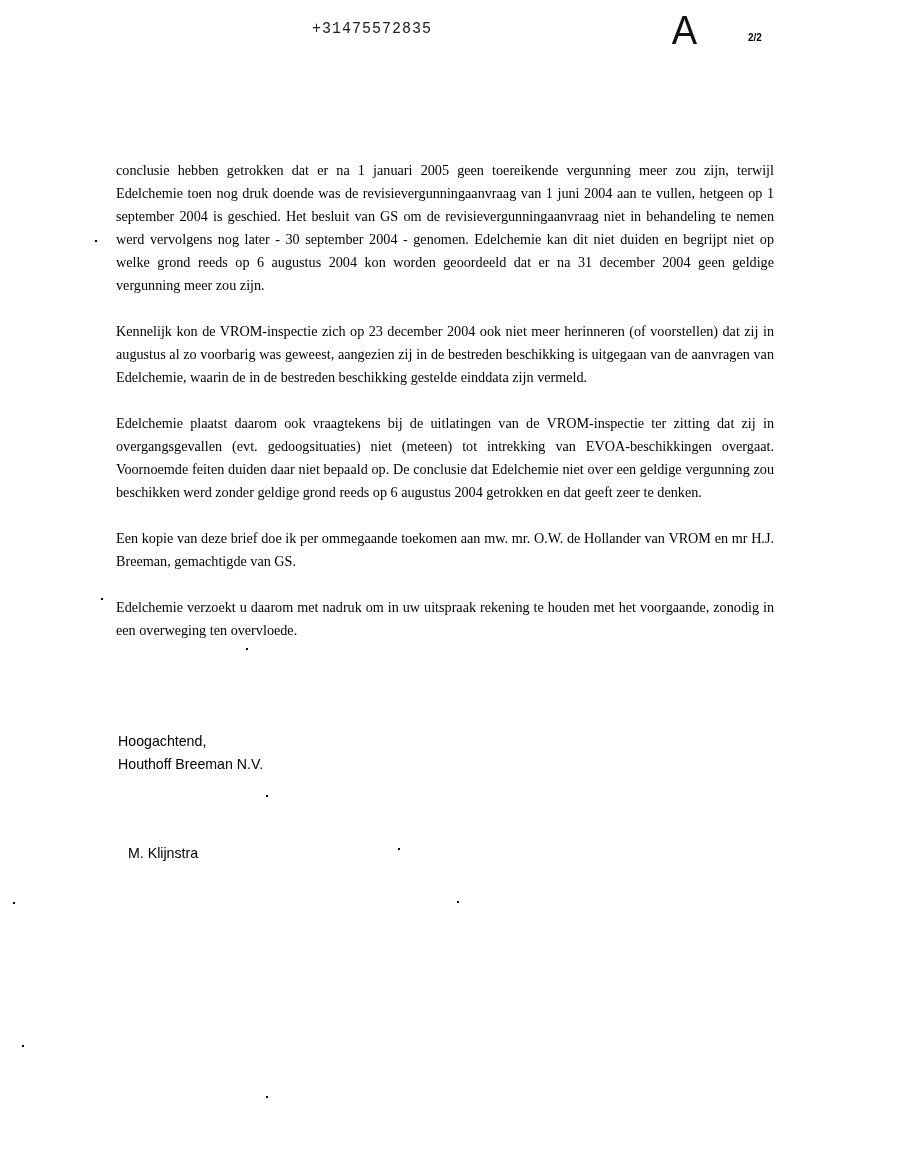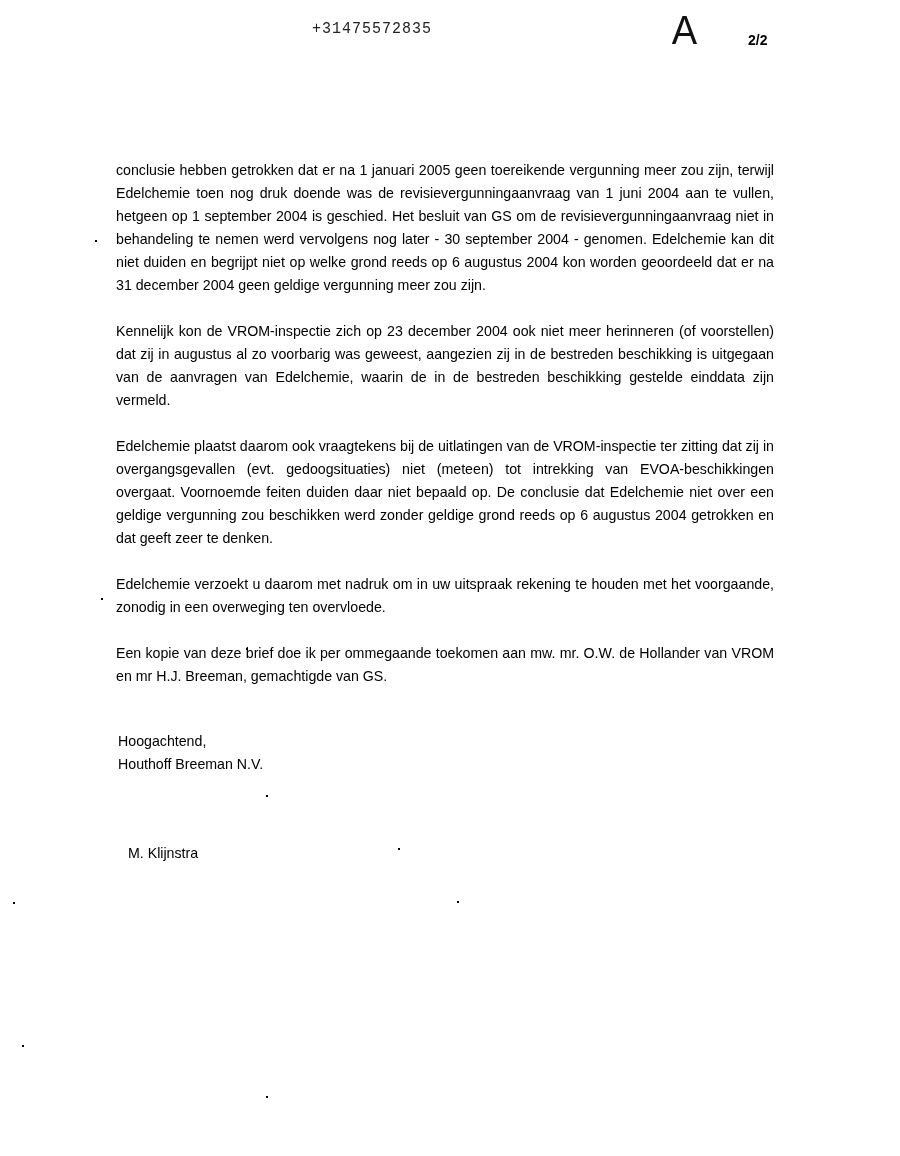--- a/index.html
+++ b/index.html
@@ -33,36 +33,37 @@
       font-size: 40px;
       font-weight: 300;
       line-height: 1;
       color: #111;
       transform: scaleX(0.95);
     }
     .page-num {
       position: absolute;
       top: 32px;
       left: 748px;
-      font-size: 14px;
+      font-size: 10px;
       font-weight: bold;
       text-align: center;
     }
     .letter-body {
       position: absolute;
       top: 159px;
       left: 116px;
       width: 658px;
       font-size: 14.2px;
       line-height: 23px;
     }
     .para {
       margin: 0 0 23px 0;
       text-align: justify;
       text-align-last: left;
+      font-family: Liberation Serif, serif;
     }
     .closing {
       position: absolute;
       top: 730px;
       left: 118px;
       font-size: 14.2px;
       line-height: 23px;
     }
     .signature {
       position: absolute;
@@ -82,22 +83,22 @@
 <body>
 
 <div class="fax-header">+31475572835</div>
 <div class="stamp-a">A</div>
 <div class="page-num">2/2</div>
 
 <div class="letter-body">
   <p class="para">conclusie hebben getrokken dat er na 1 januari 2005 geen toereikende vergunning meer zou zijn, terwijl Edelchemie toen nog druk doende was de revisievergunningaanvraag van 1 juni 2004 aan te vullen, hetgeen op 1 september 2004 is geschied. Het besluit van GS om de revisievergunningaanvraag niet in behandeling te nemen werd vervolgens nog later - 30 september 2004 - genomen. Edelchemie kan dit niet duiden en begrijpt niet op welke grond reeds op 6 augustus 2004 kon worden geoordeeld dat er na 31 december 2004 geen geldige vergunning meer zou zijn.</p>
   <p class="para">Kennelijk kon de VROM-inspectie zich op 23 december 2004 ook niet meer herinneren (of voorstellen) dat zij in augustus al zo voorbarig was geweest, aangezien zij in de bestreden beschikking is uitgegaan van de aanvragen van Edelchemie, waarin de in de bestreden beschikking gestelde einddata zijn vermeld.</p>
   <p class="para">Edelchemie plaatst daarom ook vraagtekens bij de uitlatingen van de VROM-inspectie ter zitting dat zij in overgangsgevallen (evt. gedoogsituaties) niet (meteen) tot intrekking van EVOA-beschikkingen overgaat. Voornoemde feiten duiden daar niet bepaald op. De conclusie dat Edelchemie niet over een geldige vergunning zou beschikken werd zonder geldige grond reeds op 6 augustus 2004 getrokken en dat geeft zeer te denken.</p>
+  <p class="para">Een kopie van deze brief doe ik per ommegaande toekomen aan mw. mr. O.W. de Hollander van VROM en mr H.J. Breeman, gemachtigde van GS.</p>
   <p class="para">Edelchemie verzoekt u daarom met nadruk om in uw uitspraak rekening te houden met het voorgaande, zonodig in een overweging ten overvloede.</p>
-  <p class="para">Een kopie van deze brief doe ik per ommegaande toekomen aan mw. mr. O.W. de Hollander van VROM en mr H.J. Breeman, gemachtigde van GS.</p>
 </div>
 
 <div class="closing">
   <div>Hoogachtend,</div>
   <div>Houthoff Breeman N.V.</div>
 </div>
 
 <div class="signature">
   <div>M. Klijnstra</div>
 </div>

